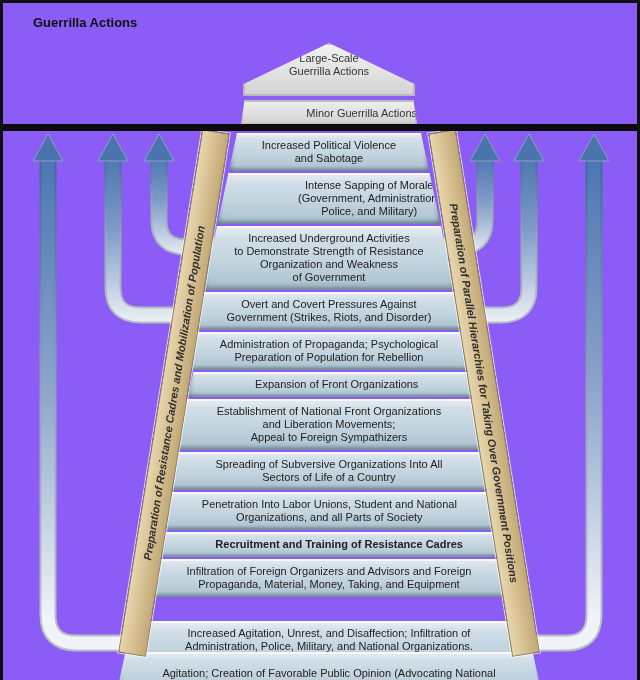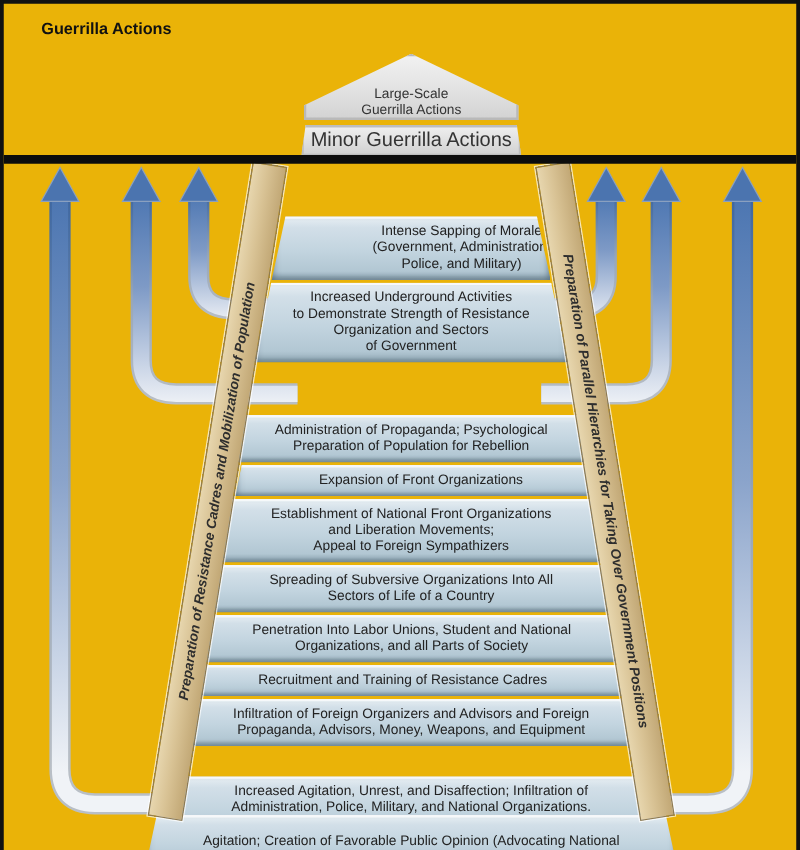--- a/index.html
+++ b/index.html
@@ -1,39 +1,39 @@
 <!DOCTYPE html>
 <html><head>
 <meta charset="utf-8">
 <style>
   html,body{margin:0;padding:0;background:#fff;}
   .page{
     position:relative;width:640px;height:680px;box-sizing:border-box;
-    background:#eab308;border:3px solid #111;border-bottom:none;
+    background:#8b5cf6;border:3px solid #111;border-bottom:none;
     overflow:hidden;font-family:"Liberation Sans", sans-serif;
   }
   .doc-title{
     position:absolute;left:30px;top:12px;font-size:13px;font-weight:bold;color:#111;
   }
   
   .apex-roof{
     position:absolute;left:240px;top:40px;width:172px;height:53px;
     background:linear-gradient(180deg,#f2f2f2 0%,#e2e2e2 55%,#d2d2d2 100%);
     clip-path:polygon(50% 0, 100% 78%, 100% 100%, 0 100%, 0 78%);
     box-shadow:inset 0 0 0 2px #b9b9b9;
     display:flex;align-items:flex-end;justify-content:center;
   }
-  .apex-roof .lbl{white-space:pre-line;text-align:center;font-size:11px;line-height:13px;color:#333;padding-bottom:1px;}
+  .apex-roof .lbl{white-space:pre-line;text-align:center;font-size:11px;line-height:13px;color:#333;padding-bottom:18px;}
   .apex-minor{
     position:absolute;left:238px;top:97px;width:176px;height:25px;
     background:linear-gradient(180deg,#f0f0f0 0%,#ddd 60%,#cfcfcf 100%);
     clip-path:polygon(2% 0, 98% 0, 100% 100%, 0 100%);
     box-shadow:inset 0 0 0 2px #bdbdbd;
-    display:flex;align-items:center;justify-content:center;
-    font-size:16px;color:#333;
+    display:flex;align-items:center;justify-content:flex-end;
+    font-size:11px;color:#333;
   }
   
   .divider{position:absolute;left:0;top:121px;width:640px;height:7px;background:#0c0c0c;z-index:6;}
   
   .arrows{position:absolute;left:0;top:0;width:640px;height:680px;z-index:1;}
   
   .pyramid{position:absolute;left:0;top:0;width:640px;height:680px;z-index:2;}
   .step{
     position:absolute;
     background:linear-gradient(180deg,#e7eef3 0%,#e7eef3 8%,#ccdae4 22%,#bed1dc 60%,#b0c5d2 88%,#8fa 100%),#b7cbd7;
@@ -137,30 +137,38 @@
     </g>
 
     <g>
       <path d="M591 152 V612 Q591 640 563 640 H438" fill="none" stroke="url(#edgeLong)" stroke-width="17"></path>
       <path d="M591 152 V612 Q591 640 563 640 H438" fill="none" stroke="url(#fillLong)" stroke-width="13"></path>
       <polygon points="591,131 576,158 606,158" fill="#4b74af" stroke="#8aa0c0" stroke-width="1"></polygon>
     </g>
   </svg>
 
   <div class="pyramid" id="pyramid">
+      <div class="step" style="top: 130px; height: 38px; width: 200.3px; left: 225.8px; clip-path: polygon(8.2px 0px, calc(100% - 8.2px) 0px, 100% 100%, 0px 100%);">
+    <div class="step-label">Increased Political Violence
+and Sabotage</div>
+  </div>
       <div class="step" style="top: 170px; height: 51px; width: 223.1px; left: 214.4px; clip-path: polygon(11px 0px, calc(100% - 11px) 0px, 100% 100%, 0px 100%); justify-content: flex-end;">
     <div class="step-label">Intense Sapping of Morale
 (Government, Administration,
 Police, and Military)</div>
   </div>
       <div class="step" style="top: 223px; height: 64px; width: 251.5px; left: 200.2px; clip-path: polygon(13.8px 0px, calc(100% - 13.8px) 0px, 100% 100%, 0px 100%);">
     <div class="step-label">Increased Underground Activities
 to Demonstrate Strength of Resistance
-Organization and Sectors
+Organization and Weakness
 of Government</div>
+  </div>
+      <div class="step" style="top: 289px; height: 38px; width: 268.7px; left: 191.6px; clip-path: polygon(8.2px 0px, calc(100% - 8.2px) 0px, 100% 100%, 0px 100%);">
+    <div class="step-label">Overt and Covert Pressures Against
+Government (Strikes, Riots, and Disorder)</div>
   </div>
       <div class="step" style="top: 329px; height: 38px; width: 285.9px; left: 183px; clip-path: polygon(8.2px 0px, calc(100% - 8.2px) 0px, 100% 100%, 0px 100%);">
     <div class="step-label">Administration of Propaganda; Psychological
 Preparation of Population for Rebellion</div>
   </div>
       <div class="step" style="top: 369px; height: 25px; width: 297.5px; left: 185px; clip-path: polygon(5.4px 0px, calc(100% - 5.4px) 0px, 100% 100%, 0px 100%);">
     <div class="step-label">Expansion of Front Organizations</div>
   </div>
       <div class="step" style="top: 449px; height: 38px; width: 337.5px; left: 157.2px; clip-path: polygon(8.2px 0px, calc(100% - 8.2px) 0px, 100% 100%, 0px 100%);">
     <div class="step-label">Spreading of Subversive Organizations Into All
@@ -168,26 +176,26 @@
   </div>
       <div class="step" style="top: 396px; height: 51px; width: 320.3px; left: 165.8px; clip-path: polygon(11px 0px, calc(100% - 11px) 0px, 100% 100%, 0px 100%);">
     <div class="step-label">Establishment of National Front Organizations
 and Liberation Movements;
 Appeal to Foreign Sympathizers</div>
   </div>
       <div class="step" style="top: 489px; height: 38px; width: 354.7px; left: 149px; clip-path: polygon(8.2px 0px, calc(100% - 8.2px) 0px, 100% 100%, 0px 100%);">
     <div class="step-label">Penetration Into Labor Unions, Student and National
 Organizations, and all Parts of Society</div>
   </div>
-      <div class="step" style="top: 529px; height: 25px; width: 366.3px; left: 136px; clip-path: polygon(5.4px 0px, calc(100% - 5.4px) 0px, 100% 100%, 0px 100%);">
+      <div class="step" style="top: 529px; height: 25px; width: 366.3px; left: 153px; clip-path: polygon(5.4px 0px, calc(100% - 5.4px) 0px, 100% 100%, 0px 100%); font-weight: bold;">
     <div class="step-label">Recruitment and Training of Resistance Cadres</div>
   </div>
       <div class="step" style="top: 556px; height: 38px; width: 383.5px; left: 134.2px; clip-path: polygon(8.2px 0px, calc(100% - 8.2px) 0px, 100% 100%, 0px 100%);">
     <div class="step-label">Infiltration of Foreign Organizers and Advisors and Foreign
-Propaganda, Advisors, Money, Weapons, and Equipment</div>
+Propaganda, Material, Money, Taking, and Equipment</div>
   </div>
       <div class="step" style="top: 596px; height: 51px; width: 406.3px; left: 122.8px; clip-path: polygon(11px 0px, calc(100% - 11px) 0px, 100% 100%, 0px 100%); margin-top: 22px;">
     <div class="step-label">Increased Agitation, Unrest, and Disaffection; Infiltration of
 Administration, Police, Military, and National Organizations.
 Boycotts, Slowdowns, and Strikes</div>
   </div>
       <div class="step" style="top: 649px; height: 43px; width: 425.7px; left: 113.2px; clip-path: polygon(9.2px 0px, calc(100% - 9.2px) 0px, 100% 100%, 0px 100%);">
     <div class="step-label">Agitation; Creation of Favorable Public Opinion (Advocating National</div>
   </div>
     </div>

